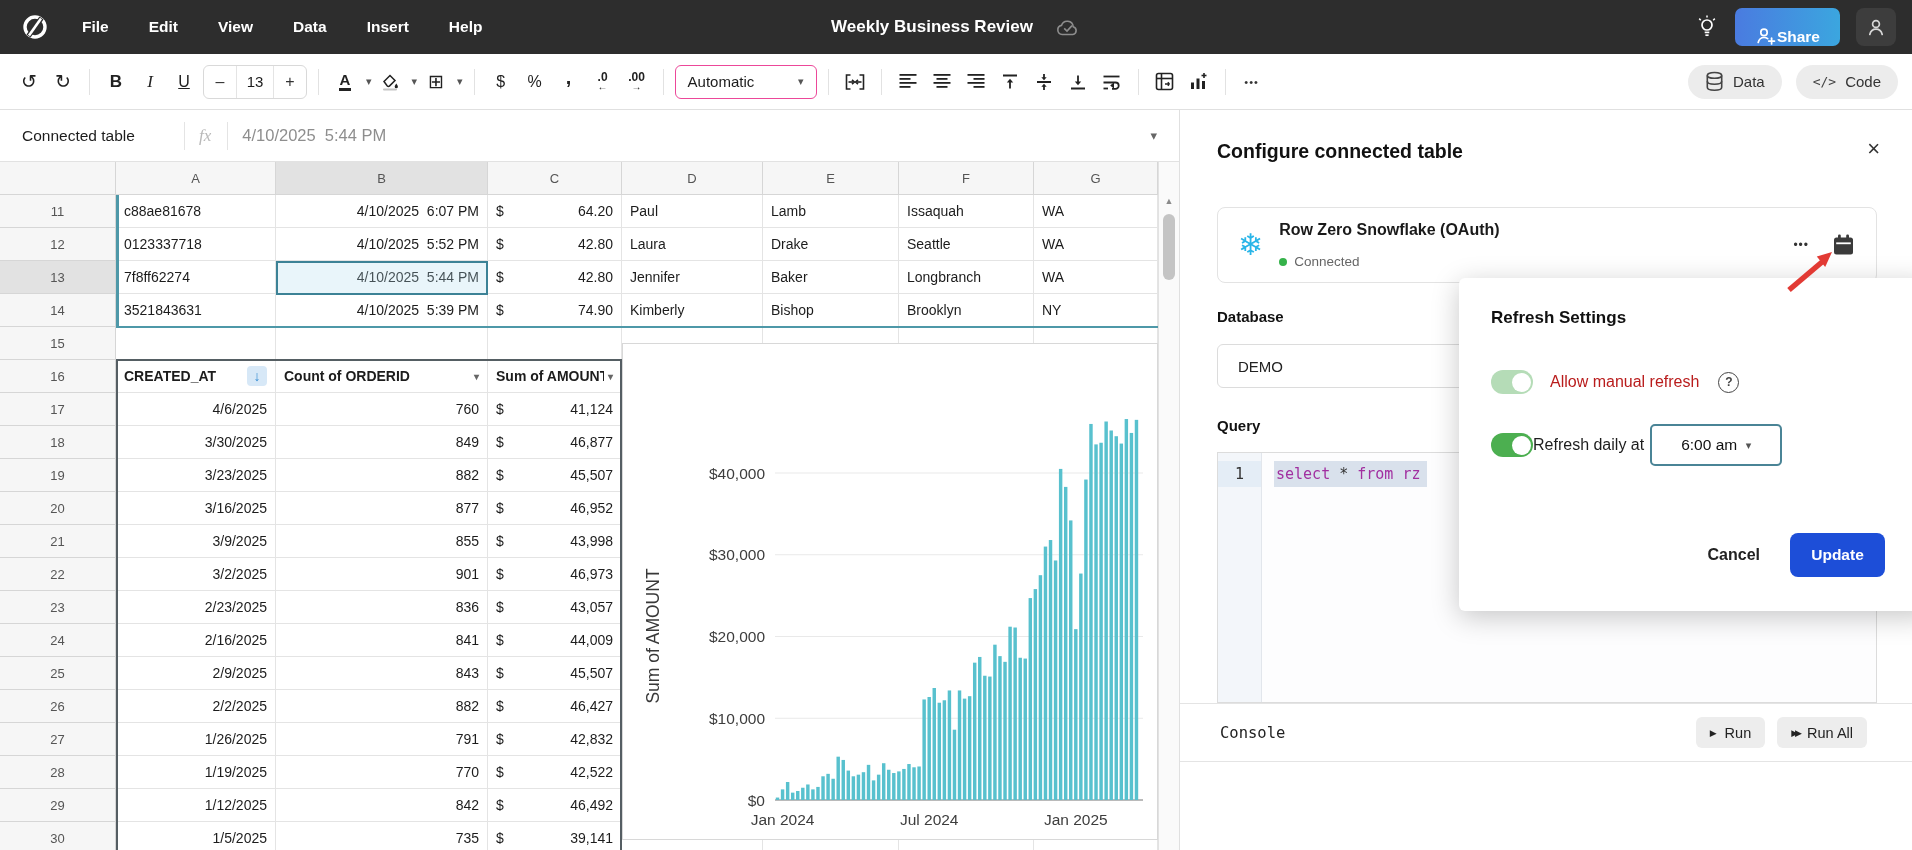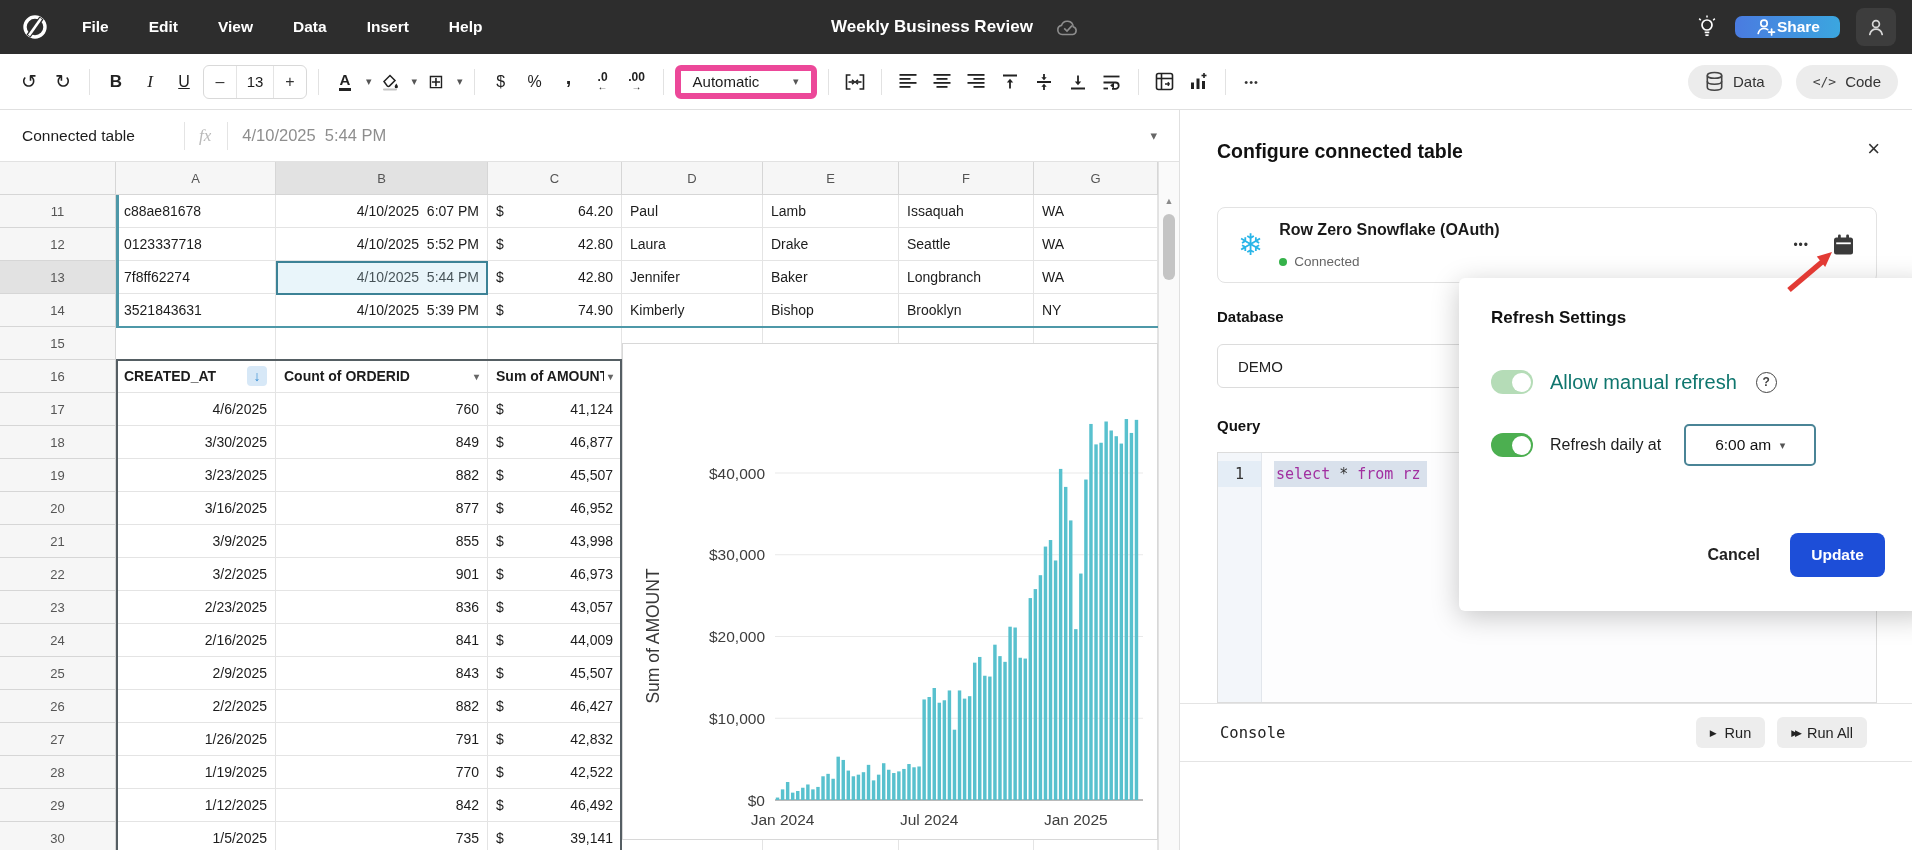--- a/index.html
+++ b/index.html
@@ -9,21 +9,21 @@
   
   .topbar{position:absolute;left:0;top:0;width:1912px;height:54px;background:#2d2d2d;
     display:flex;align-items:center;padding:0 16px;z-index:20}
   .logo{width:30px;height:30px;margin:0 12px 0 4px;display:flex;align-items:center;justify-content:center}
   .menu-item{color:#fff;font-size:15.5px;font-weight:600;padding:0 20px;cursor:default}
   .doc-title-wrap{position:absolute;left:0;right:0;top:0;height:54px;display:flex;
     align-items:center;justify-content:center;gap:22px;pointer-events:none}
   .doc-title{color:#fff;font-size:17px;font-weight:700;pointer-events:auto}
   .topbar-right{margin-left:auto;display:flex;align-items:center;gap:16px;z-index:2}
   .bulb{display:flex;align-items:center}
-  .share-btn{height:22px;border:none;border-radius:7px;padding:0 20px;display:flex;align-items:center;
+  .share-btn{height:38px;border:none;border-radius:7px;padding:0 20px;display:flex;align-items:flex-end;
     background:linear-gradient(90deg,#4A7BE0,#3BA6DF);color:#fff;font-size:15.5px;font-weight:700;cursor:pointer;
     font-family:"Liberation Sans",sans-serif}
   .avatar-btn{width:40px;height:38px;border-radius:8px;background:#3d3d3d;display:flex;align-items:center;justify-content:center}
 
   
   .toolbar{position:absolute;left:0;top:54px;width:1912px;height:56px;background:#fff;
     border-bottom:1px solid #e0e0e0;display:flex;align-items:center;padding:0 14px;gap:4px;z-index:19}
   .tb{min-width:30px;height:30px;border-radius:4px;display:flex;align-items:center;justify-content:center;
     font-size:16px;color:#222;padding:0 4px;cursor:pointer}
   .tb.bold{font-weight:800;font-size:17px}
@@ -31,21 +31,21 @@
   .tb.under{text-decoration:underline;font-size:16px}
   .tdiv{width:1px;height:26px;background:#e2e2e2;margin:0 7px}
   .stepper{display:flex;align-items:center;height:34px;border:1px solid #d9d9d9;border-radius:6px;overflow:hidden}
   .stepper .sbtn{width:32px;height:100%;display:flex;align-items:center;justify-content:center;font-size:16px;color:#333;cursor:pointer}
   .stepper .sval{width:38px;height:100%;display:flex;align-items:center;justify-content:center;font-size:15px;
     border-left:1px solid #e4e4e4;border-right:1px solid #e4e4e4}
   .tc-a{font-weight:700;font-size:15px;line-height:1;border-bottom:3px solid #222;padding:0 1px 1px}
   .chev{font-size:11px;color:#555;margin-left:2px}
   .dec{display:inline-flex;flex-direction:column;align-items:center;line-height:10px;font-size:12px;font-weight:600}
   .dec .ar{font-size:10px;color:#222}
-  .fmt-select{height:34px;width:142px;border:6px solid #ec4899;border-radius:6px;display:flex;align-items:center;
+  .fmt-select{height:34px;width:142px;border:1px solid #ec4899;border-radius:6px;display:flex;align-items:center;
     justify-content:space-between;padding:0 12px;font-size:15px;cursor:pointer}
   .pill{height:34px;border-radius:17px;background:#ececec;display:flex;align-items:center;gap:9px;
     padding:0 17px;font-size:15px;color:#333;cursor:pointer;border:none;font-family:"Liberation Sans",sans-serif}
   .pill .codeg{font-family:"DejaVu Sans Mono",monospace;font-size:13px;color:#444}
   .tb-right{margin-left:auto;display:flex;gap:14px;align-items:center}
   .more-dots{letter-spacing:1px;font-size:11px;color:#333}
 
   
   .fbar{position:absolute;left:0;top:110px;width:1179px;height:52px;background:#fff;
     border-bottom:1px solid #e2e2e2;display:flex;align-items:center;padding:0 22px;z-index:5}
@@ -120,26 +120,26 @@
   .cbtn{height:31px;border:none;border-radius:6px;background:#ededed;display:flex;align-items:center;gap:8px;
     padding:0 14px;font-size:14.5px;color:#222;cursor:pointer;font-family:"Liberation Sans",sans-serif}
   .cbtn .tri{font-size:9px;color:#222}
   .console-msg{position:absolute;left:57px;top:676px;font-family:"DejaVu Sans Mono",monospace;font-size:15.5px;color:#111}
 
   
   .popup{position:absolute;left:1459px;top:278px;width:474px;height:333px;background:#fff;border-radius:6px;
     box-shadow:0 6px 28px rgba(0,0,0,.22);z-index:10}
   .pop-title{position:absolute;left:32px;top:30px;font-size:17px;font-weight:700;color:#111}
   .pop-row1{position:absolute;left:32px;top:92px;display:flex;align-items:center;gap:17px}
-  .pop-row2{position:absolute;left:32px;top:146px;height:42px;display:flex;align-items:center;gap:17px}
+  .pop-row2{position:absolute;left:32px;top:146px;height:42px;display:flex;align-items:center;}
   .toggle{width:42px;height:24px;border-radius:12px;position:relative;cursor:pointer;flex:0 0 auto}
   .toggle.pale{background:#B5DCB7}
   .toggle.on{background:#4CAF50}
   .knob{position:absolute;right:2.5px;top:2.5px;width:19px;height:19px;border-radius:50%;background:#fff}
-  .lab-muted{font-size:20px;color:#0f766e}
+  .lab-muted{font-size:16px;color:#b91c1c}
   .lab-dark{font-size:16px;color:#1d1d1d}
   .qicon{width:21px;height:21px;border:1.6px solid #444;border-radius:50%;display:flex;align-items:center;
     justify-content:center;font-size:12px;font-weight:700;color:#444;margin-left:2px;cursor:pointer}
   .time-select{width:132px;height:42px;border:2px solid #4a8496;border-radius:5px;display:flex;align-items:center;
     justify-content:space-between;padding:0 29px;font-size:15.5px;color:#111;cursor:pointer;margin-left:6px}
   .time-select .chev{font-size:11px;color:#555}
   .pop-btns{position:absolute;top:255px;right:48px;height:44px;display:flex;align-items:center;gap:30px}
   .btn-cancel{background:none;border:none;font-size:16px;font-weight:600;color:#222;cursor:pointer;
     font-family:"Liberation Sans",sans-serif}
   .btn-update{width:95px;height:44px;border:none;border-radius:8px;background:#1d4ed8;color:#fff;font-size:15.5px;

